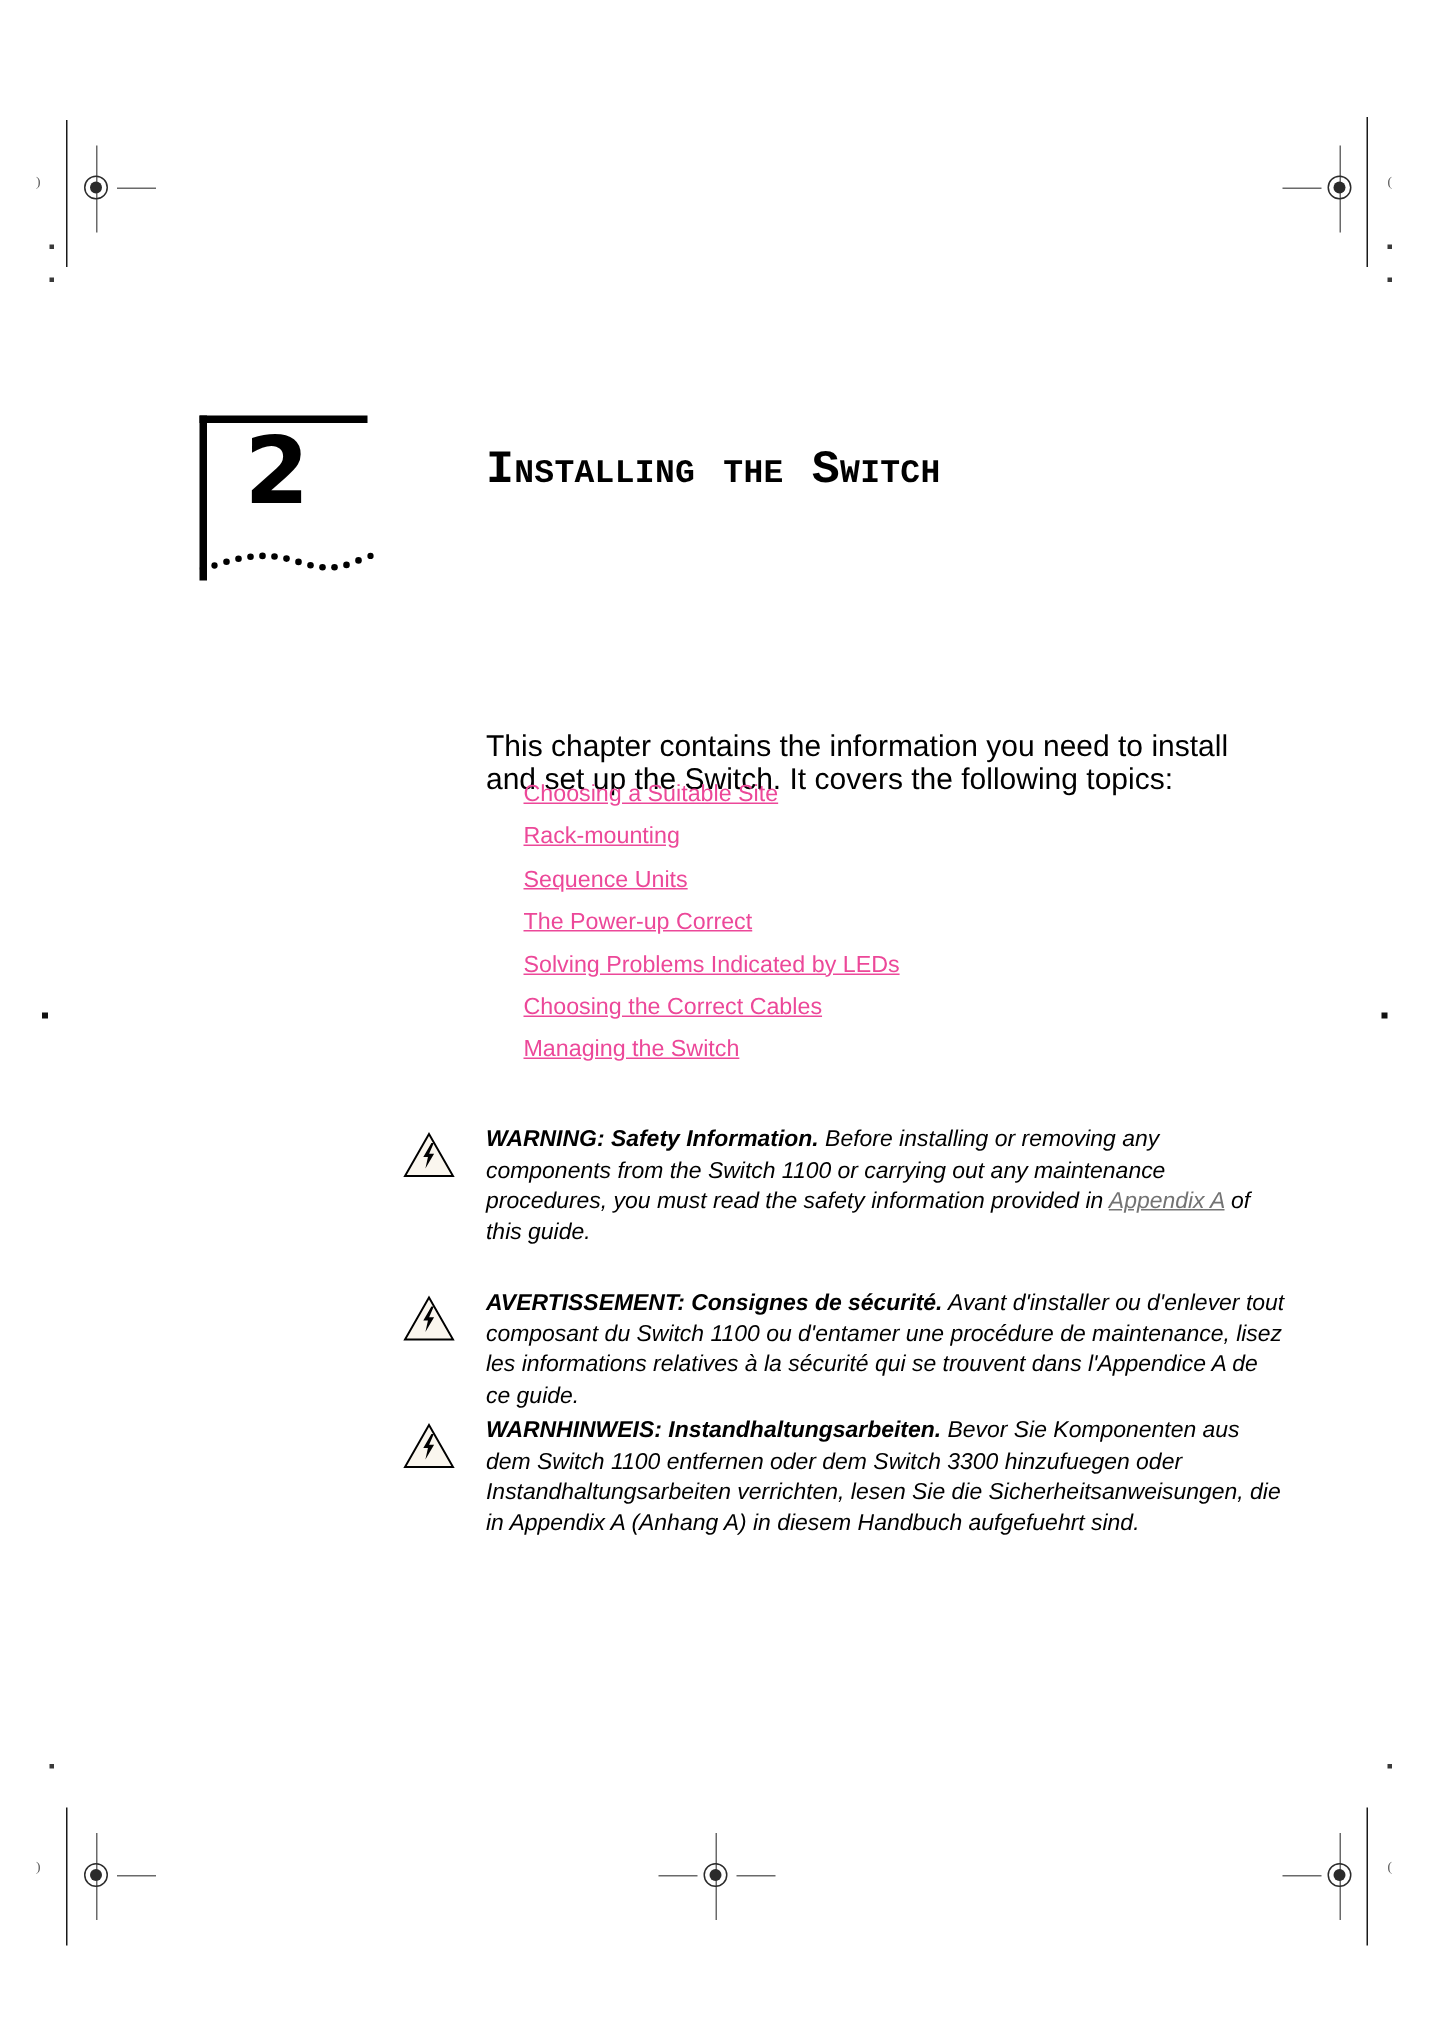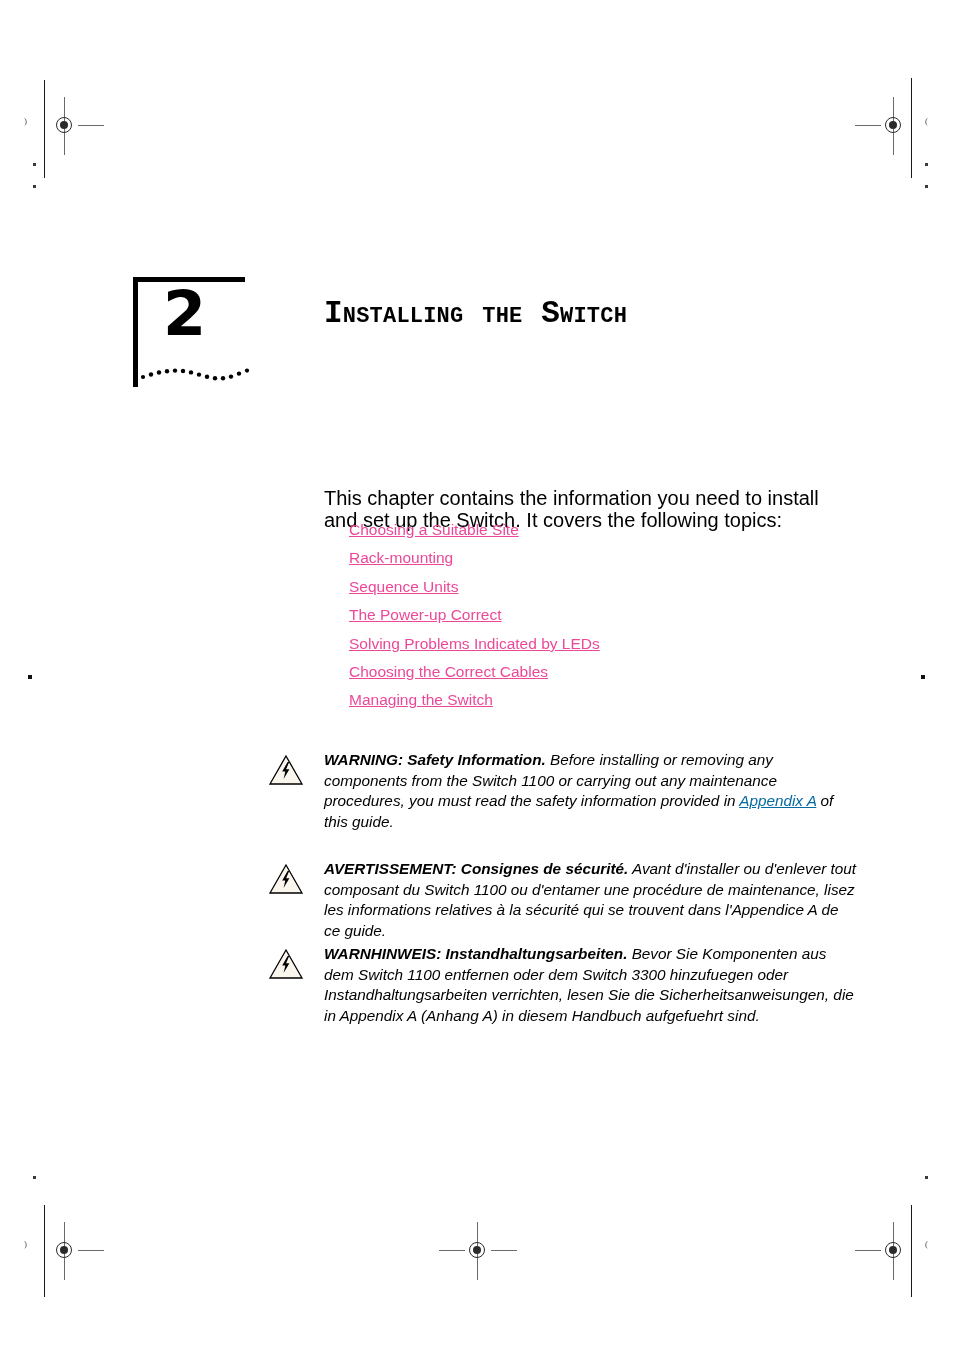--- a/index.html
+++ b/index.html
@@ -180,21 +180,21 @@
     padding-left: 16px;
     font-size: 15.3px;
     line-height: 20.6px;
     font-style: italic;
   }
   .note-body .note-lead {
     font-weight: bold;
     font-style: italic;
   }
   .note-body .inline-link {
-    color: #0369a1;
+    color: #737373;
     text-decoration: underline;
     font-style: italic;
   }
 
   #note-warning      { top: 750px; }
   #note-avertissement{ top: 847px; margin-top: 12px; }
   #note-warnhinweis  { top: 944px; }
 </style>
 </head>
 <body>

